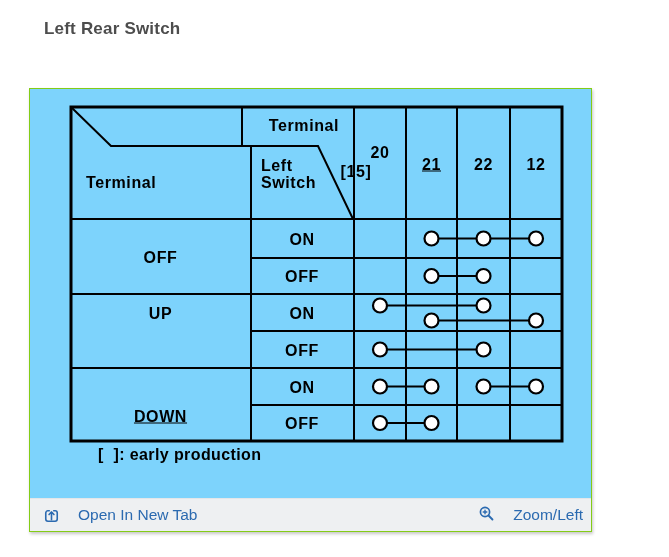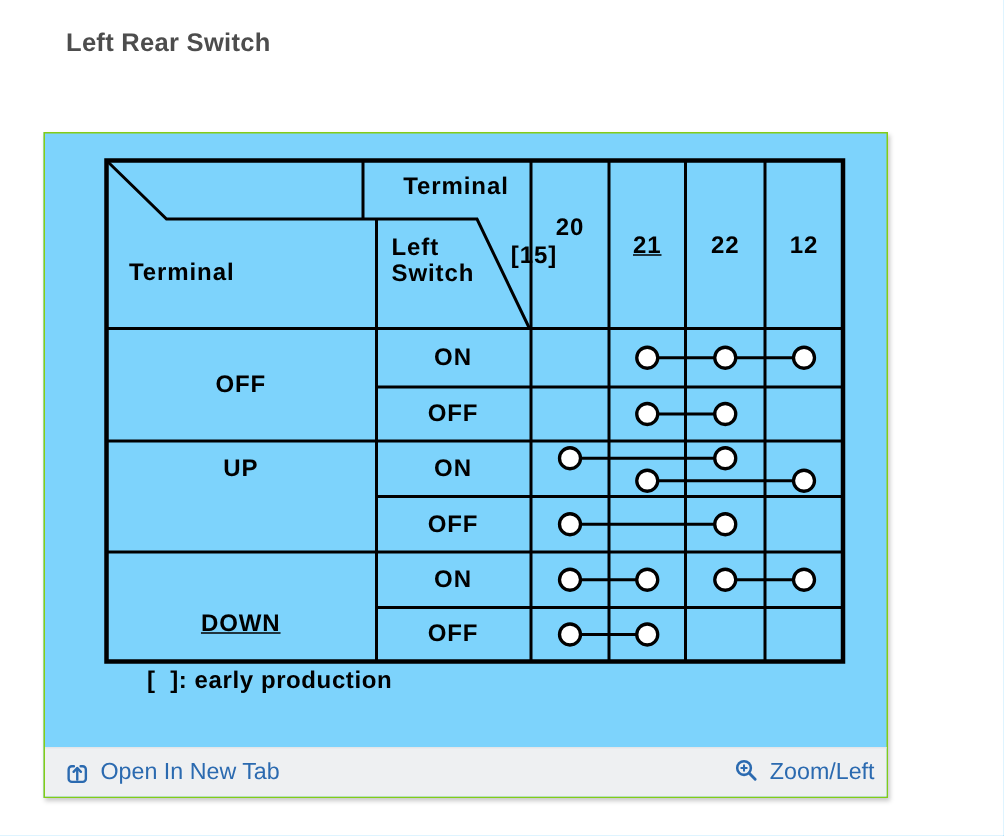--- a/index.html
+++ b/index.html
@@ -12,21 +12,21 @@
   #diagram-svg{position:absolute;left:0;top:0;}
   .lbl{position:absolute;color:#000;font-weight:bold;font-size:16px;line-height:17px;
     letter-spacing:.6px;white-space:nowrap;}
   .center{transform:translate(-50%,-50%);text-align:center;}
   .vcenter{transform:translateY(-50%);}
   .wrap2{white-space:normal;width:62px;}
   .footnote{white-space:pre;letter-spacing:.4px;}
   .toolbar{position:absolute;left:0;right:0;bottom:0;height:32px;background:#eef0f2;
     border-top:1px solid #e4e6e9;display:flex;justify-content:space-between;
     align-items:center;padding:0 8px 0 13px;}
-  .tool-link{display:flex;align-items:center;gap:7px;color:#2b6ab0;font-size:15.5px;
+  .tool-link{display:flex;align-items:center;gap:18px;color:#2b6ab0;font-size:15.5px;
     cursor:pointer;text-decoration:none;}
   .tool-link svg{display:block;}
   .raise{position:relative;top:-2px;}
 </style>
 </head>
 <body>
 
 <div class="page">
 
   <div class="page-title">Left Rear Switch</div>

